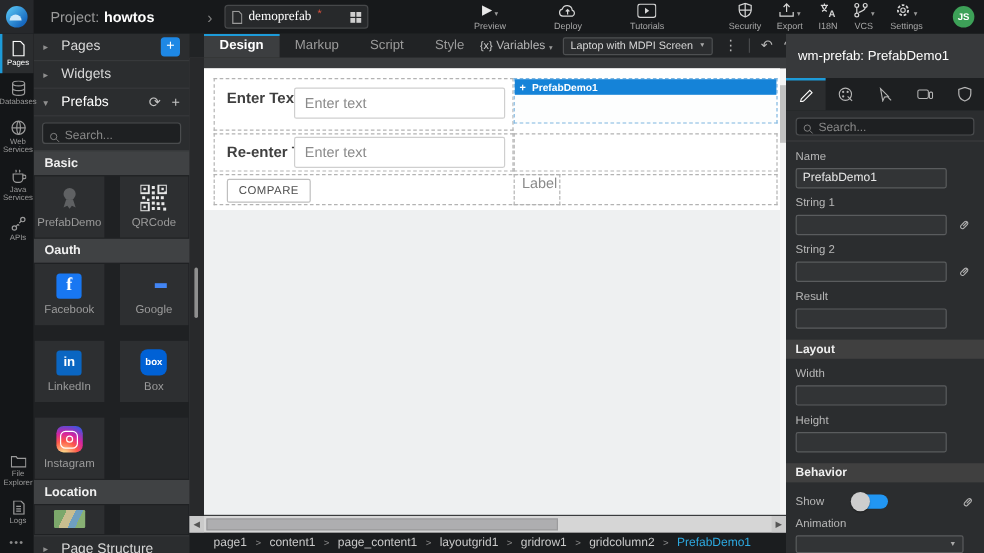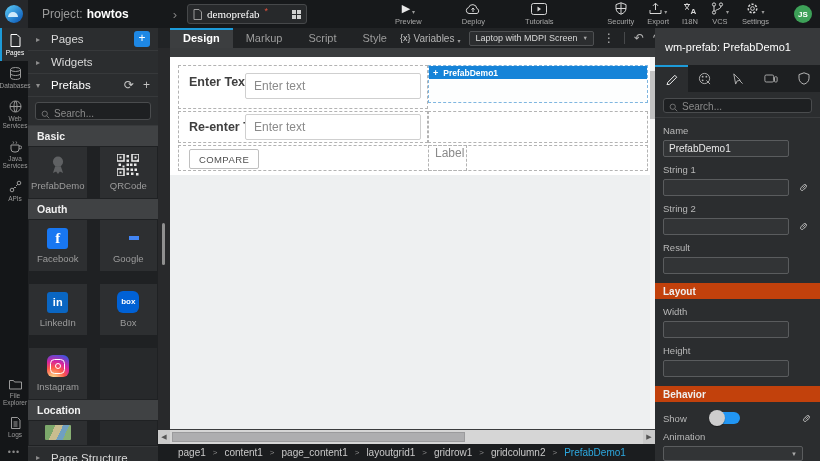--- a/index.html
+++ b/index.html
@@ -108,21 +108,21 @@
   .insp-hdr{height:37px;min-height:20px;background:#37393b;color:#fff;font-size:11px;display:flex;align-items:center;padding-left:10px;white-space:nowrap;}
   .insp-tabs{height:27px;min-height:27px;background:#1d1f21;display:flex;}
   .insp-tab{width:33px;display:flex;align-items:center;justify-content:center;color:#b5b5b5;cursor:pointer;}
   .insp-tab.active{background:#2b2d2f;color:#fff;box-shadow:inset 0 2px 0 #1d9bd9;}
   .insp-body{flex:1;padding:6px 8px 0;display:flex;flex-direction:column;overflow:hidden;}
   .insp-search{margin-bottom:4px;}
   .f-label{font-size:9.5px;color:#b8b8b8;margin:7px 0 4px;}
   .f-row{display:flex;align-items:center;}
   .f-input{width:126px;height:17px;background:#323436;border:1px solid #5a5c5e;border-radius:2px;color:#e8e8e8;font-size:10px;padding:0 5px;outline:none;font-family:inherit;}
   .bind-ic{margin-left:9px;color:#b0b0b0;cursor:pointer;}
-  .sec-bar{margin:9px -8px 0;height:16px;min-height:16px;background:#c2410c;color:#efefef;font-size:10px;font-weight:bold;display:flex;align-items:center;padding-left:8px;}
+  .sec-bar{margin:9px -8px 0;height:16px;min-height:16px;background:#404040;color:#efefef;font-size:10px;font-weight:bold;display:flex;align-items:center;padding-left:8px;}
   .show-row{display:flex;align-items:center;margin-top:10px;}
   .show-row .f-label{margin:0;width:40px;}
   .toggle{position:relative;width:29px;height:12px;background:#2196f3;border-radius:7px;margin-left:8px;cursor:pointer;}
   .toggle .knob{position:absolute;left:-2px;top:-2px;width:16px;height:16px;border-radius:50%;background:#cdcdcd;box-shadow:0 1px 1px rgba(0,0,0,.4);}
   .sel-box{width:140px;height:18px;background:#323436;border:1px solid #5a5c5e;border-radius:2px;display:flex;align-items:center;justify-content:flex-end;padding:0 5px;cursor:pointer;}
   .sel-box .dd{font-size:6px;color:#aaa;}
 </style>
 </head>
 <body>
 

